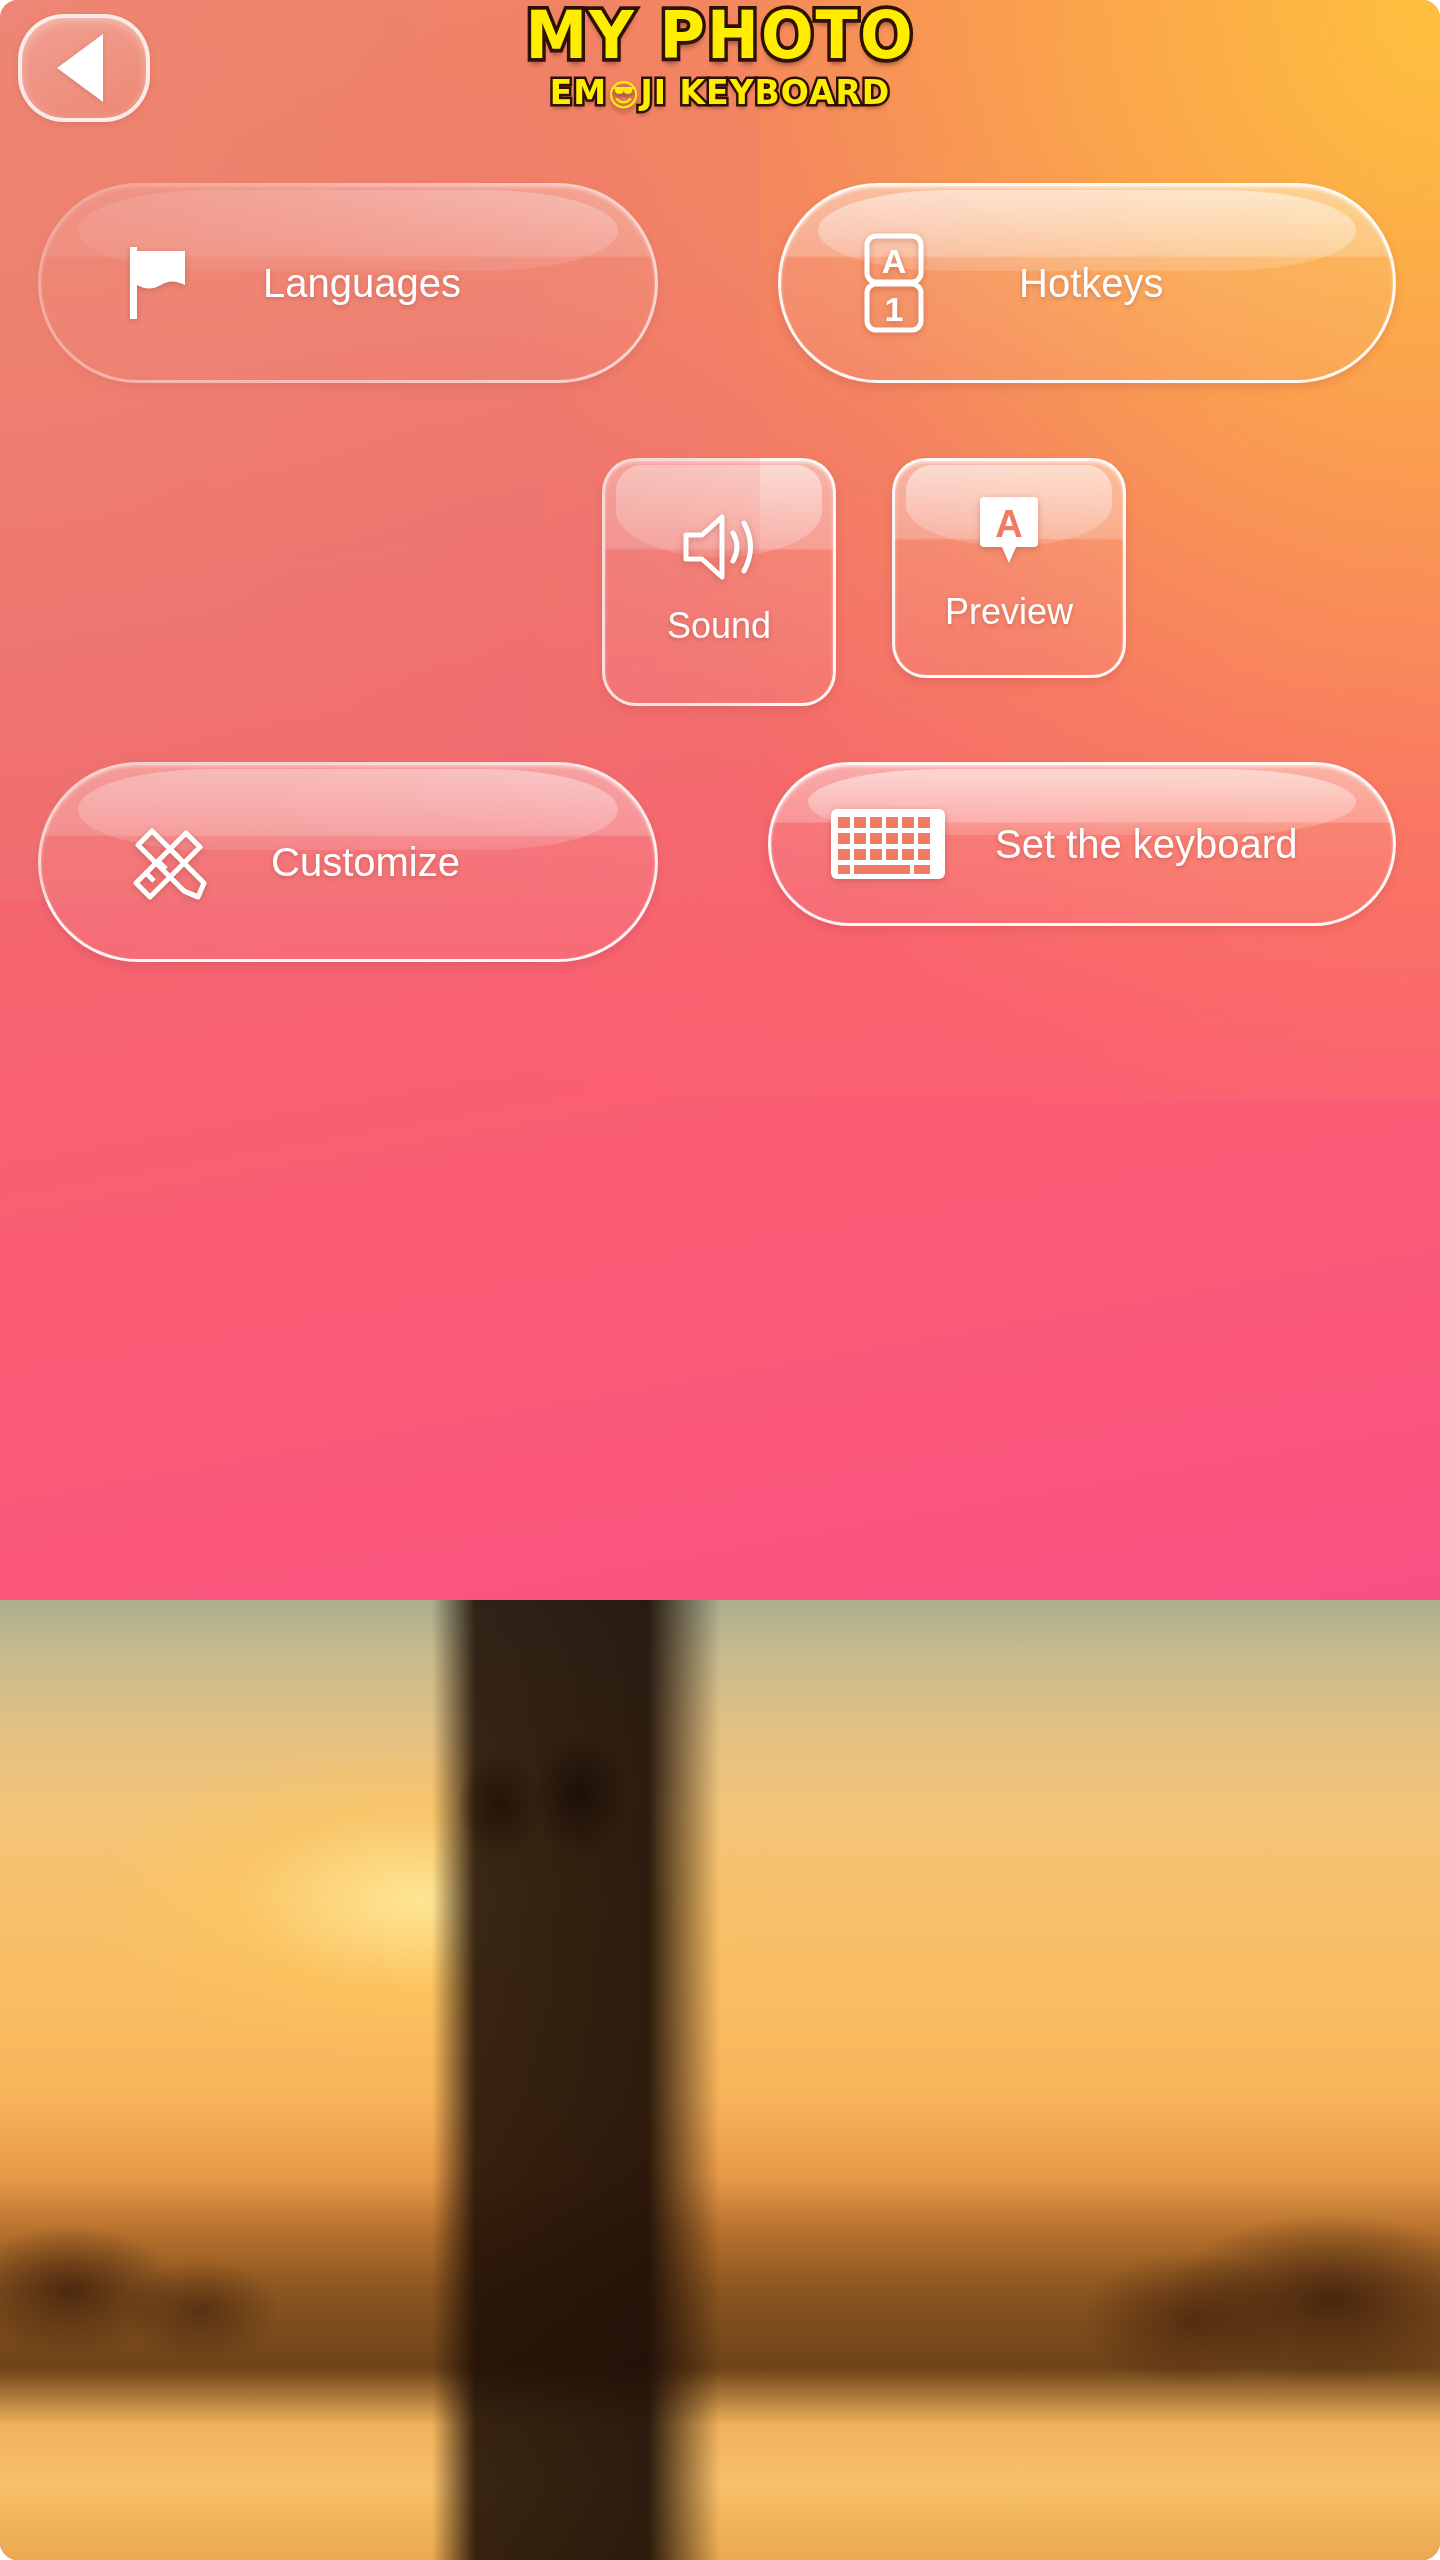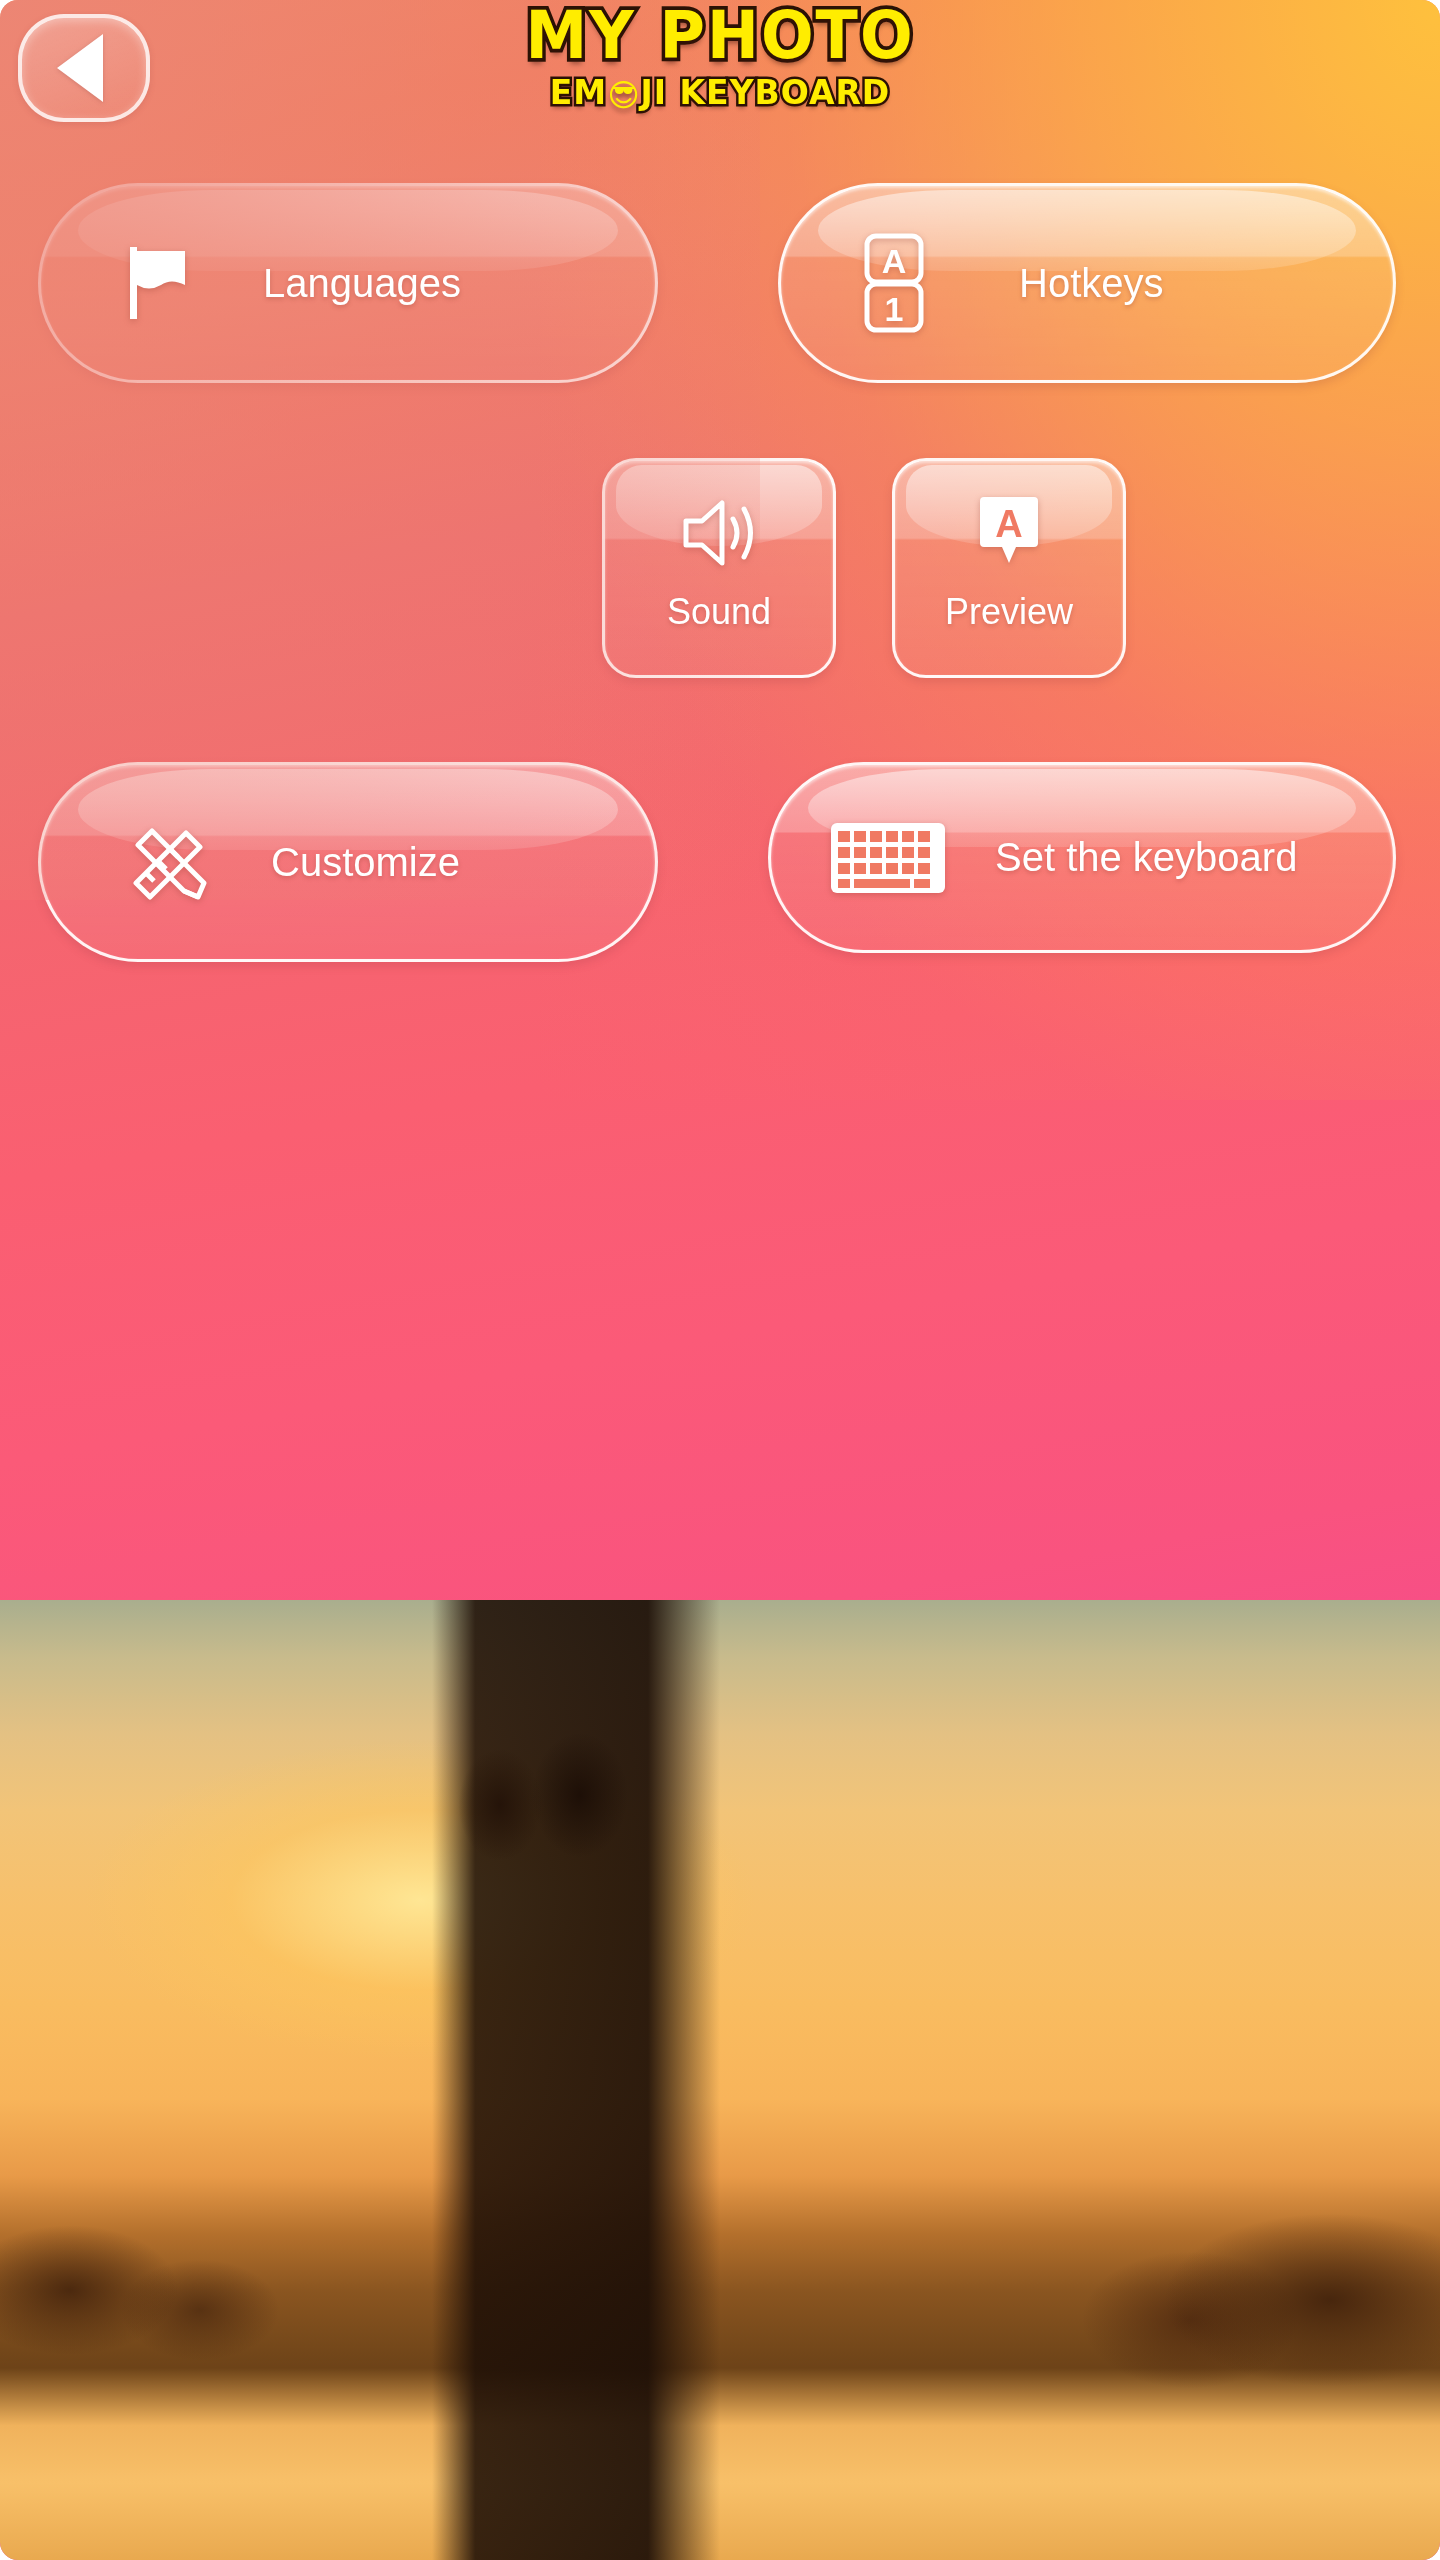--- a/index.html
+++ b/index.html
@@ -199,26 +199,26 @@
   }
   .btn-tile .sheen { left: 5%; right: 5%; height: 38%; border-radius: 26px 26px 50% 50%; }
   .btn-tile .tile-label {
     color: #fff;
     font-size: 36px;
     margin-top: 18px;
     text-shadow: 0 2px 4px rgba(150,60,50,0.35);
     position: relative; z-index: 2;
   }
   #btn-vibration { left: 312px; top: 458px; width: 234px; height: 220px; }
-  #btn-sound     { left: 602px; top: 458px; width: 234px; height: 220px; }
+  #btn-sound     { left: 602px; top: 458px; width: 234px; height: 248px; }
   #btn-preview   { left: 892px; top: 458px; width: 234px; height: 220px; }
 
   
   #btn-customize { left: 38px;  top: 762px; width: 620px; height: 200px; }
-  #btn-setkb     { left: 768px; top: 762px; width: 628px; height: 191px; }
+  #btn-setkb     { left: 768px; top: 762px; width: 628px; height: 164px; }
   #btn-customize .icon-box { width: 120px; margin-left: 68px; }
   #btn-customize .btn-label { margin-left: 42px; }
   #btn-setkb .icon-box   { width: 130px; margin-left: 52px; }
   #btn-setkb .btn-label  { margin-left: 42px; }
 
   
   #test-field {
     position: absolute;
     left: 58px;  top: 1013px;
     width: 1322px; height: 102px;

